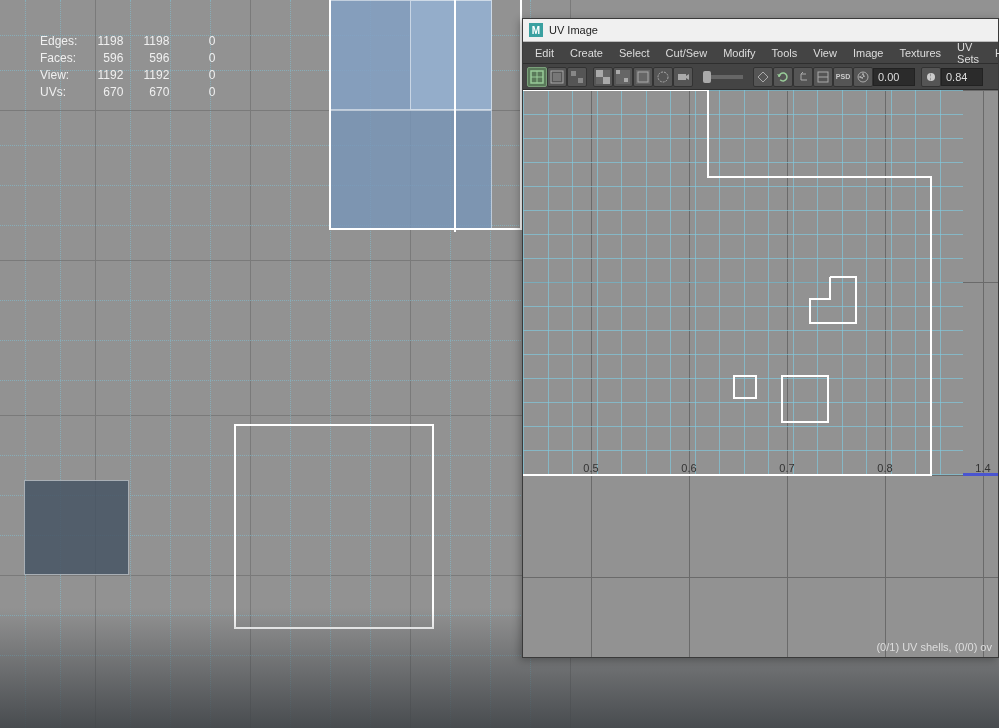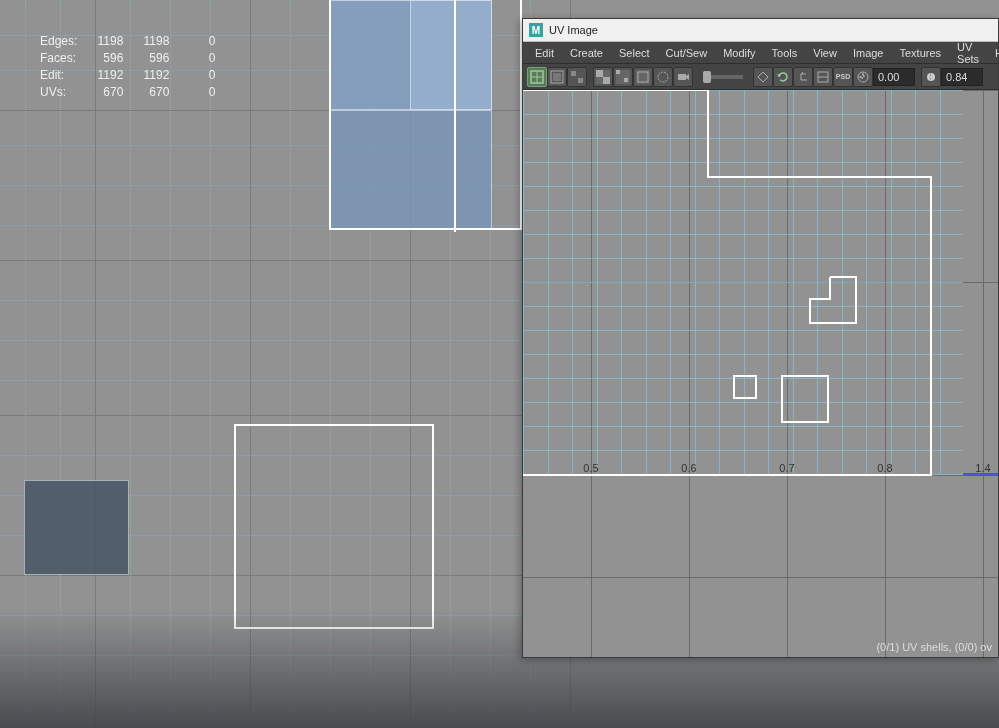--- a/index.html
+++ b/index.html
@@ -174,21 +174,21 @@
   <div class="vp-sel" style="left:234px; top:424px; width:200px; height:205px;"></div>
 
   <div class="vp-face-dark" style="left:24px; top:480px; width:105px; height:95px;"></div>
   <div class="vp-sel" style="left:24px; top:480px; width:105px; height:95px; border-color:rgba(255,255,255,0.5); border-width:1px;"></div>
 
   <div class="vp-fade"></div>
 </div>
 
 <div class="hud">
   <table>
-    <tbody id="hud-rows"><tr><td>Edges:</td><td>1198</td><td>1198</td><td>0</td></tr><tr><td>Faces:</td><td>596</td><td>596</td><td>0</td></tr><tr><td>Edit:</td><td>1192</td><td>1192</td><td>0</td></tr><tr><td>UVs:</td><td>670</td><td>670</td><td>0</td></tr></tbody>
+    <tbody id="hud-rows"><tr><td>Edges:</td><td>1198</td><td>1198</td><td>0</td></tr><tr><td>Faces:</td><td>596</td><td>596</td><td>0</td></tr><tr><td>View:</td><td>1192</td><td>1192</td><td>0</td></tr><tr><td>UVs:</td><td>670</td><td>670</td><td>0</td></tr></tbody>
   </table>
 </div>
 
 <div class="uvwin">
   <div class="titlebar">
     <span class="logo">M</span>
     <span>UV Image</span>
   </div>
 
   <div class="menubar" id="uv-menus">

